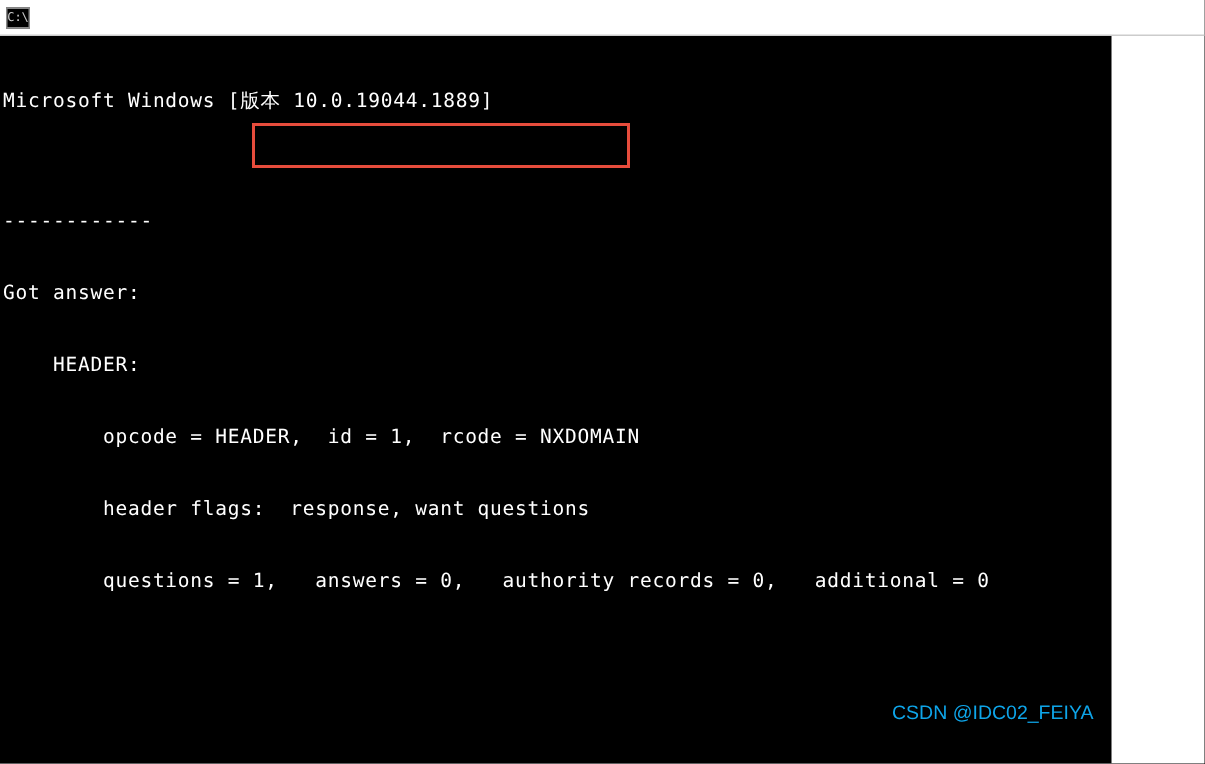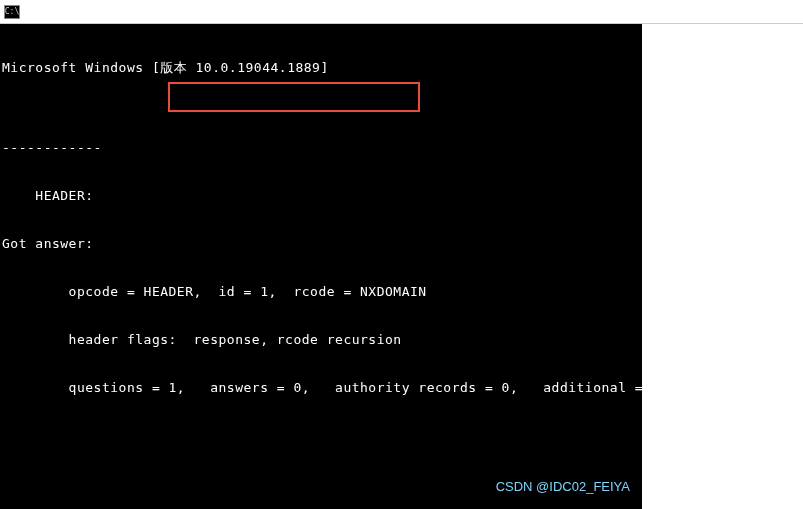--- a/index.html
+++ b/index.html
@@ -34,40 +34,40 @@
       display: flex;
       align-items: center;
       justify-content: center;
       font-size: 8px;
       color: #ccc;
       font-family: monospace;
     }
     .terminal {
       background: #000;
       color: #fff;
-      width: 642px;
+      width: 741px;
       height: 485px;
       padding: 4px 2px;
       font-size: 13px;
       line-height: 16px;
       white-space: pre;
       font-family: "NSimSun", "SimSun", "Consolas", monospace;
       letter-spacing: 0.5px;
       position: relative;
     }
     .highlight-box {
       position: absolute;
       border: 2px solid #e74c3c;
       pointer-events: none;
     }
     .watermark {
       position: absolute;
       right: 12px;
-      bottom: 14px;
-      color: #7dd3fc;
+      bottom: 26px;
+      color: #0ea5e9;
       font-size: 13px;
       font-family: Arial, sans-serif;
       letter-spacing: 0;
     }
     .line {
       display: block;
     }
     .prompt-line {
       position: relative;
     }
@@ -76,24 +76,24 @@
 <body>
 
 <div class="titlebar">
   <div class="titlebar-icon">C:\</div>
 </div>
 
 <div class="terminal">
   <span class="line">Microsoft Windows [版本 10.0.19044.1889]</span>
   <span class="line"></span>
   <span class="line">------------</span>
+  <span class="line">Got answer:</span>
   <span class="line">    HEADER:</span>
-  <span class="line">Got answer:</span>
   <span class="line">        opcode = HEADER,  id = 1,  rcode = NXDOMAIN</span>
-  <span class="line">        header flags:  response, rcode recursion</span>
+  <span class="line">        header flags:  response, want questions</span>
   <span class="line">        questions = 1,   answers = 0,   authority records = 0,   additional = 0</span>
   <span class="line"></span>
   
   
   <span class="line"></span>
   
   
   
   <span class="line"></span>
   

